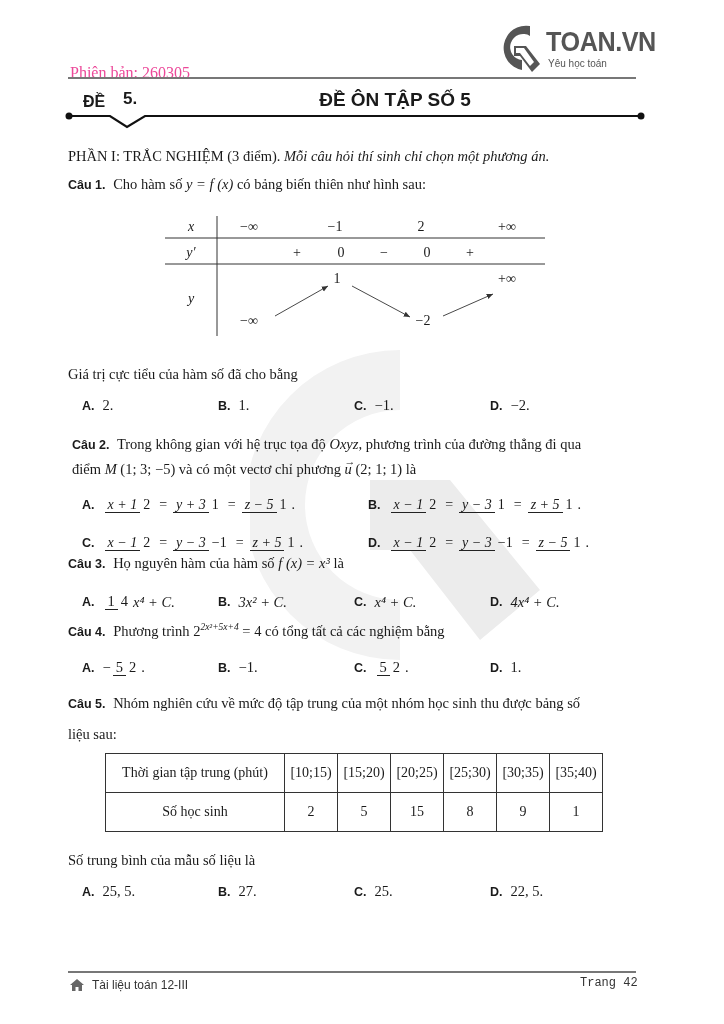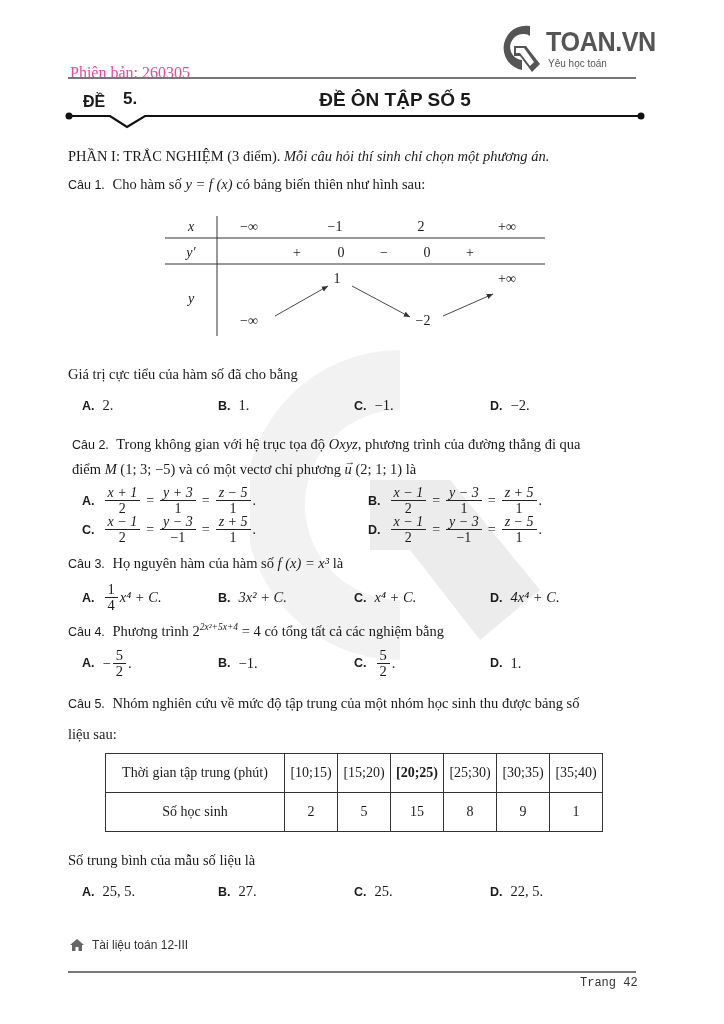--- a/index.html
+++ b/index.html
@@ -21,44 +21,44 @@
     .de-num { left: 123px; top: 89px; font-size: 17px; font-weight: bold; font-family: "Liberation Sans", sans-serif; }
     .exam-title { left: 230px; top: 89px; width: 330px; text-align: center; font-size: 19px; font-weight: bold; font-family: "Liberation Sans", sans-serif; }
     .title-rule { left: 65px; top: 108px; width: 580px; height: 24px; }
 
     
     .content { position: absolute; left: 68px; top: 148px; width: 572px; font-family: "Liberation Serif", serif; font-size: 14.5px; z-index: 1; }
     .section-head { font-size: 14.5px; margin-bottom: 8px; white-space: nowrap; }
     .section-head b { font-weight: normal; }
     .section-head i { font-style: italic; }
     .q { margin-top: 0; line-height: 22px; }
-    .q-label { font-family: "Liberation Sans", sans-serif; font-weight: 400; font-size: 12.5px; margin-right: 4px; }
+    .q-label { font-family: "Liberation Sans", sans-serif; font-weight: 700; font-size: 12.5px; margin-right: 4px; }
     .opt-label { font-family: "Liberation Sans", sans-serif; font-weight: 900; font-size: 12.5px; margin-right: 8px; }
     .opts4 { display: flex; margin-left: 14px; }
     .opts4 > div { width: 136px; display: flex; align-items: center; }
     .math { font-style: italic; }
     .up { font-style: normal; }
 
     
     .vt { position: absolute; left: 165px; top: 216px; width: 380px; height: 120px; font-family: "Liberation Serif", serif; font-size: 14px; }
     .vt .cell { position: absolute; text-align: center; width: 40px; }
 
     
-    .frac { display: inline-flex; flex-direction: column; align-items: center; vertical-align: middle; margin: 0 2px; line-height: 15px; }
+    .frac { display: inline-flex; flex-direction: row; vertical-align: middle; margin: 12px 2px; line-height: 15px; }
     .frac .num { padding: 0 3px; border-bottom: 1px solid #222; }
     .frac .den { padding: 0 3px; }
     .eq { margin: 0 4px; }
 
     
     .dt { border-collapse: collapse; font-family: "Liberation Serif", serif; font-size: 14px; }
     .dt td { border: 1px solid #333; text-align: center; height: 38px; padding: 0 4px; }
 
     
     .footer-rule { left: 68px; top: 971px; width: 568px; height: 2px; background: #777; }
-    .footer-left { left: 70px; top: 938px; font-size: 12px; color: #333; font-family: "Liberation Sans", sans-serif; display: flex; align-items: center; gap: 8px; }
+    .footer-left { left: 70px; top: 978px; font-size: 12px; color: #333; font-family: "Liberation Sans", sans-serif; display: flex; align-items: center; gap: 8px; }
     .footer-right { left: 580px; top: 976px; font-size: 12px; color: #333; font-family: Liberation Mono, monospace; }
   </style>
 </head>
 <body>
 
 <svg class="watermark" viewBox="0 0 300 330">
   <path d="M150 10 A140 140 0 1 0 150 320 L150 260 A80 80 0 1 1 150 70 Z" fill="#f2f2f2"></path>
   <path d="M120 140 L200 140 L290 250 L230 300 L160 210 L120 210 Z" fill="#ececec"></path>
 </svg>
 
@@ -312,21 +312,21 @@
   </div>
   <div>liệu sau:</div>
 </div>
 
 <table class="abs dt" style="left:105px;top:753px;z-index:1;">
   <tbody>
       <tr>
     <td style="width:170px;">Thời gian tập trung (phút)</td>
     <td style="width:44px;">[10;15)</td>
     <td style="width:44px;">[15;20)</td>
-    <td style="width:44px;font-weight:bold;">[20;25)</td>
+    <td style="width:44px;">[20;25)</td>
     <td style="width:44px;">[25;30)</td>
     <td style="width:44px;">[30;35)</td>
     <td style="width:44px;">[35;40)</td>
   </tr>
   <tr>
     <td>Số học sinh</td>
     <td>2</td>
     <td>5</td>
     <td>15</td>
     <td>8</td>

